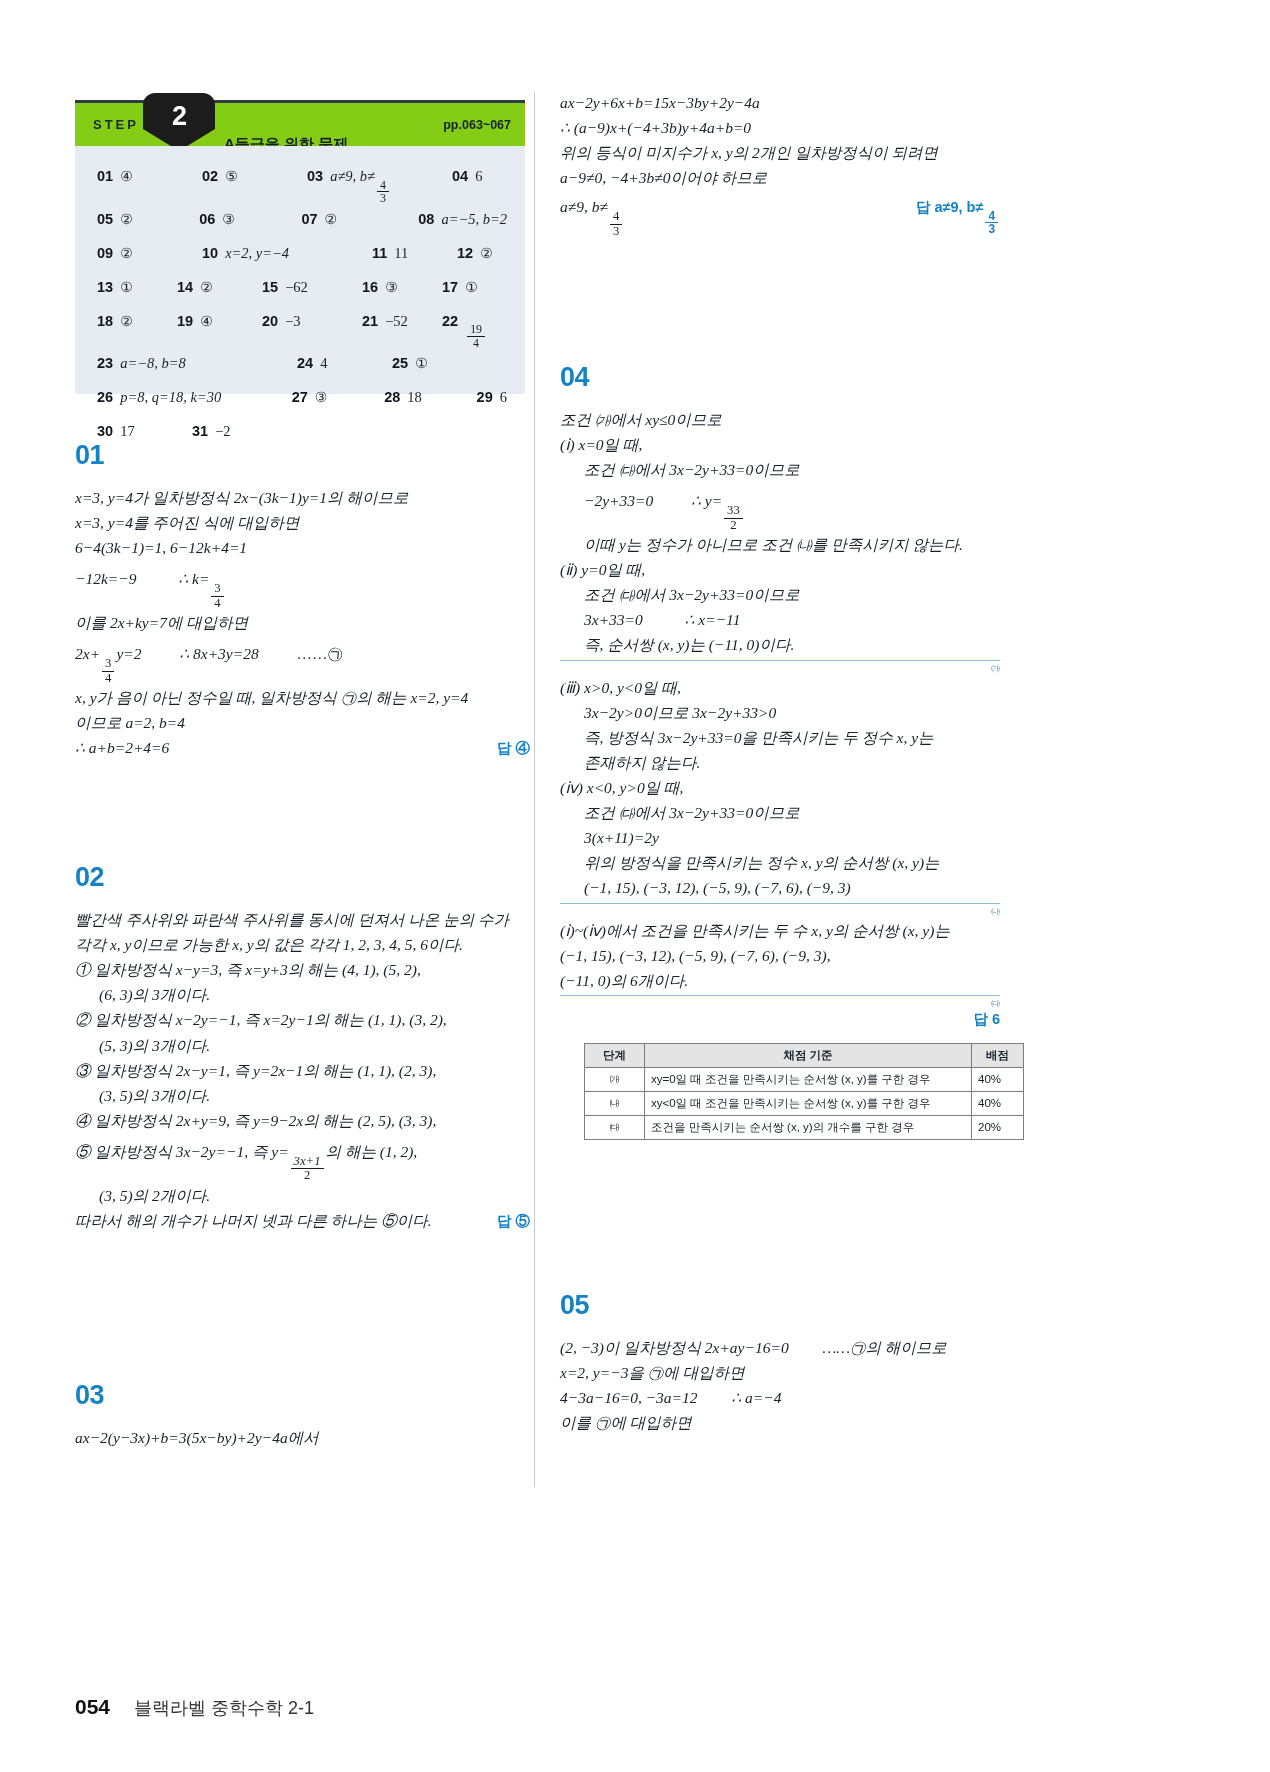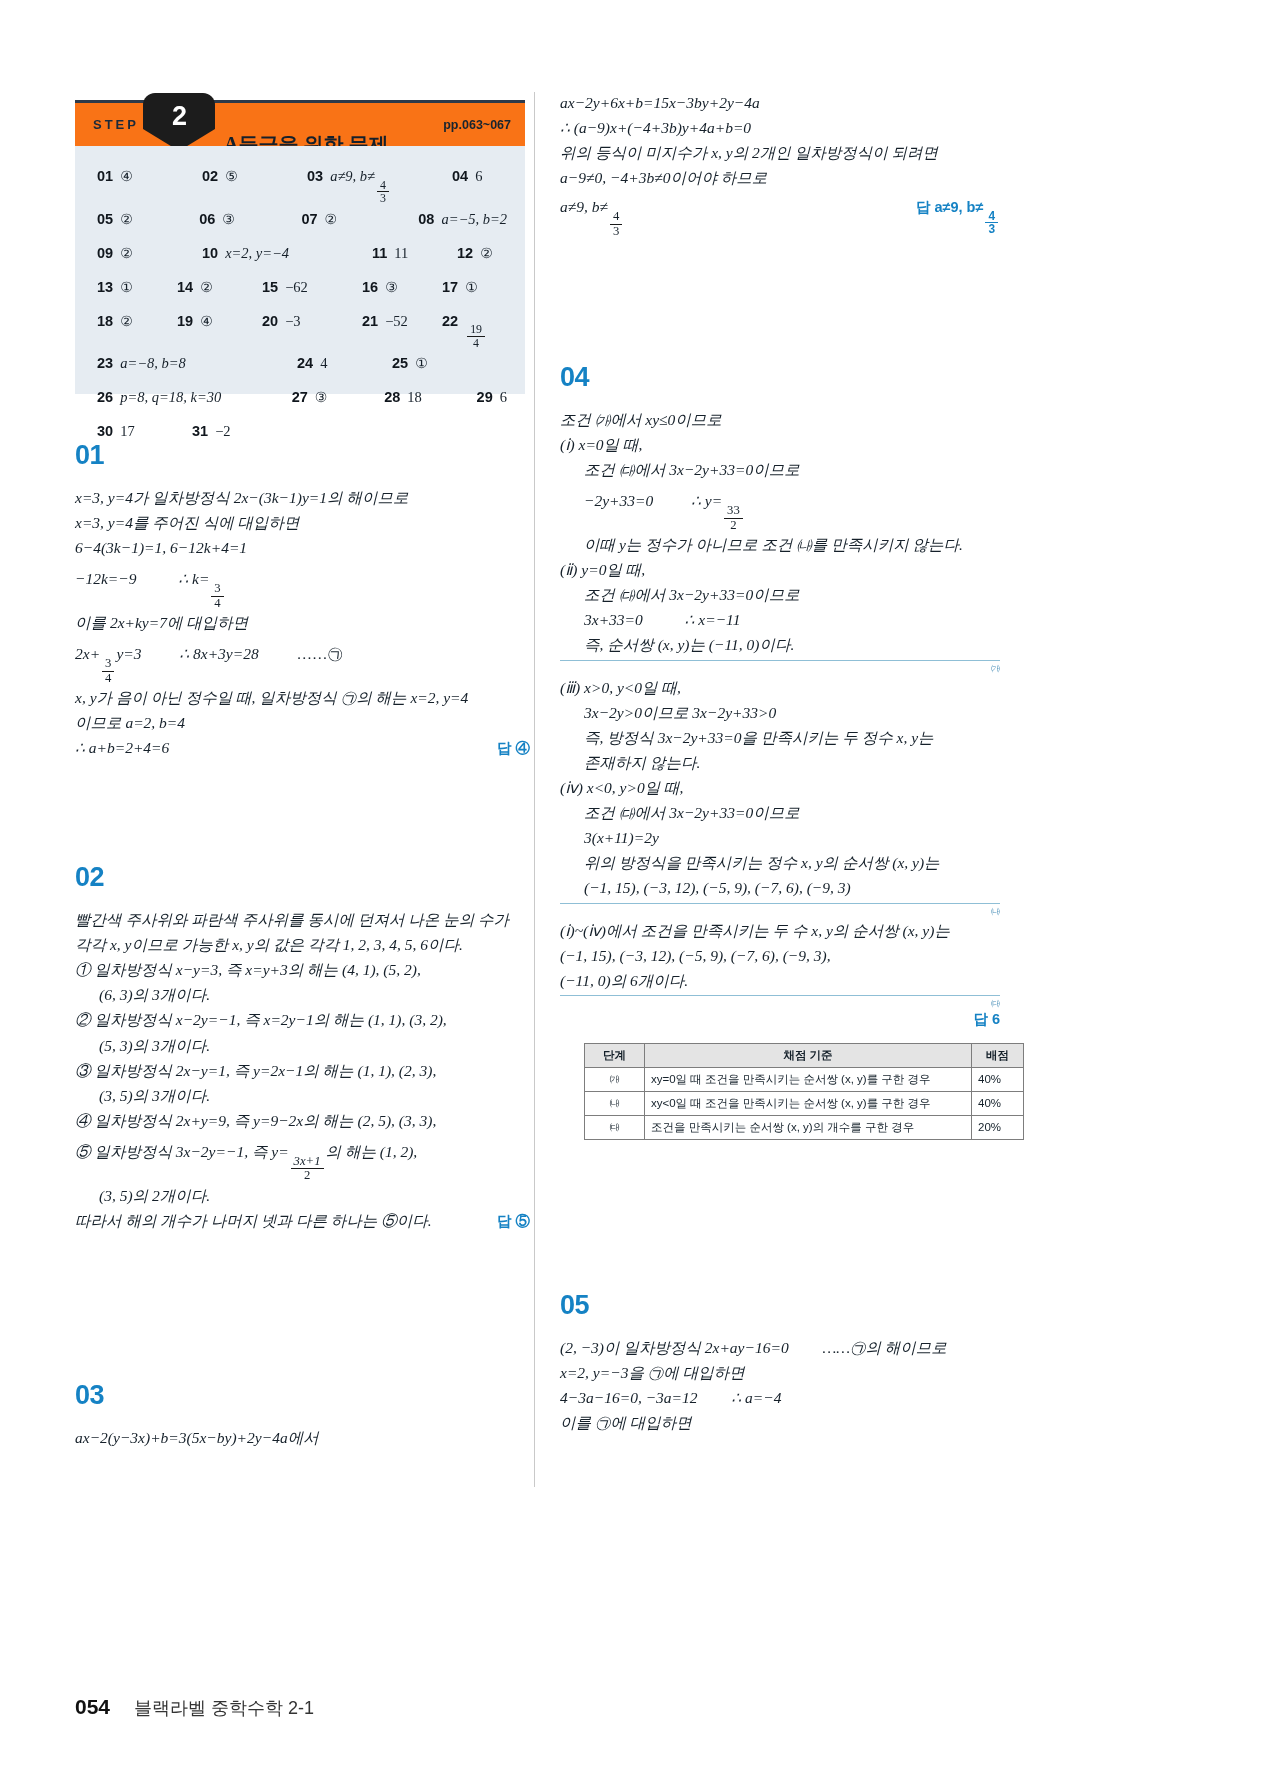--- a/index.html
+++ b/index.html
@@ -18,21 +18,21 @@
 
   .col-divider {
     position: absolute; left: 534px; top: 92px;
     width: 1px; height: 1395px; background: #c9c9c9;
   }
 
   
   .step-banner {
     position: absolute; left: 0; top: 100px;
     width: 450px; height: 46px;
-    background: #f97316;
+    background: #84cc16;
     border-top: 3px solid #2d3a4a;
     display: flex; align-items: center;
   }
   .step-label {
     font-family: "Liberation Sans", sans-serif;
     font-size: 13px; font-weight: 700; letter-spacing: 3px;
     color: #1b2a3a; margin-left: 18px;
   }
   .step-badge {
     position: absolute; left: 68px; top: 93px;
@@ -41,22 +41,22 @@
     border-radius: 12px 12px 14px 14px;
     clip-path: polygon(0 0, 100% 0, 100% 62%, 50% 100%, 0 62%);
     display: flex; align-items: flex-start; justify-content: center;
   }
   .step-badge span {
     font-family: "Liberation Sans", sans-serif;
     font-size: 27px; font-weight: 700; color: #fff;
     margin-top: 8px; letter-spacing: -1px;
   }
   .step-title {
-    font-family: Liberation Serif, serif;
-    font-size: 20px; font-weight: 700; color: #15202b;
+    font-family: Liberation Sans, sans-serif;
+    font-size: 15px; font-weight: 700; color: #15202b;
     margin-left: 85px;
     margin-top: 40px;
   }
   .step-pages {
     font-family: "Liberation Sans", sans-serif;
     font-size: 12.5px; font-weight: 600; color: #17242f;
     margin-left: auto; margin-right: 14px;
   }
 
   
@@ -332,21 +332,21 @@
         <span class="mi">∴ k=</span><span class="frac">
             <span class="nu">3</span>
             <span class="de">4</span>
           </span>
       </div>
       <div class="ln mi">이를 2x+ky=7에 대입하면</div>
       <div class="ln tall">
         <span class="mi">2x+</span><span class="frac">
             <span class="nu">3</span>
             <span class="de">4</span>
-          </span><span class="mi">y=3</span>
+          </span><span class="mi">y=2</span>
         <span style="display:inline-block;width:30px"></span>
         <span class="mi">∴ 8x+3y=28</span>
         <span style="display:inline-block;width:30px"></span>
         <span>……㉠</span>
       </div>
       <div class="ln mi">x, y가 음이 아닌 정수일 때, 일차방정식 ㉠의 해는 x=2, y=4</div>
       <div class="ln mi">이므로 a=2, b=4</div>
       <div class="row-between">
         <span class="ln mi">∴ a+b=2+4=6</span>
         <span class="ans-mark">답 ④</span>

